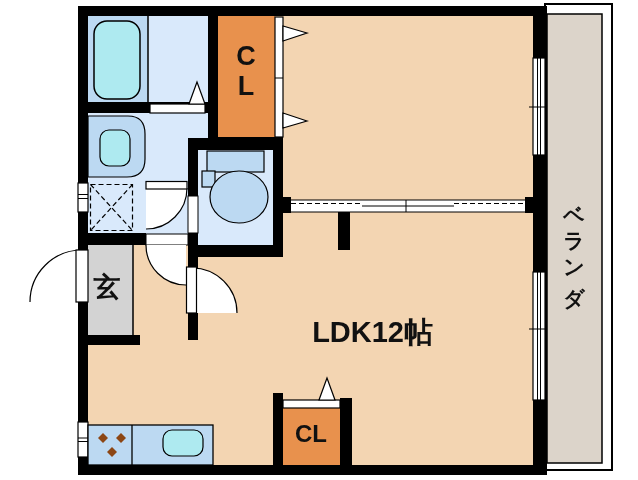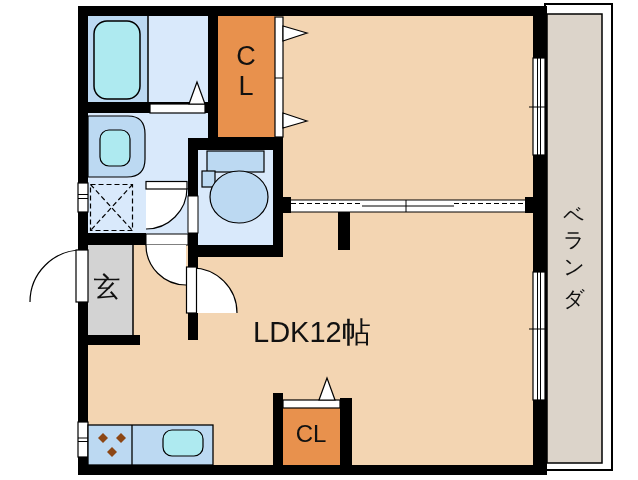--- a/index.html
+++ b/index.html
@@ -13,23 +13,23 @@
     --veranda:#dcd4ca;
     --burner:#8c4614;
     --ink:#111111;
   }
   html,body{margin:0;padding:0;background:#ffffff;}
   .stage{
     position:relative;width:638px;height:480px;background:#ffffff;overflow:hidden;
     font-family:"Liberation Sans", sans-serif;color:var(--ink);
   }
   .stage svg{position:absolute;left:0;top:0;}
-  .lbl{position:absolute;font-weight:normal;color:var(--ink);white-space:nowrap;}
+  .lbl{position:absolute;font-weight:bold;color:var(--ink);white-space:nowrap;}
   .lbl-yoshitsu{left:321px;top:93px;width:180px;text-align:center;font-size:29px;}
-  .lbl-ldk{left:253px;top:313px;width:180px;text-align:left;font-size:29px;}
+  .lbl-ldk{left:253px;top:313px;width:180px;text-align:right;font-size:29px;}
   .lbl-genkan{left:92px;top:269px;width:30px;text-align:center;font-size:27px;}
   .lbl-cl-top{left:231px;top:41px;width:30px;text-align:center;font-size:27px;line-height:30px;word-break:break-all;white-space:normal;}
   .lbl-cl-bottom{left:286px;top:420px;width:50px;text-align:center;font-size:24px;}
   .lbl-veranda{left:560px;top:191px;width:28px;height:140px;font-size:21px;letter-spacing:3px;writing-mode:vertical-rl;text-align:left;}
 </style>
 </head>
 <body>
 
 <div class="stage">
 <svg width="638" height="480" viewBox="0 0 638 480">

